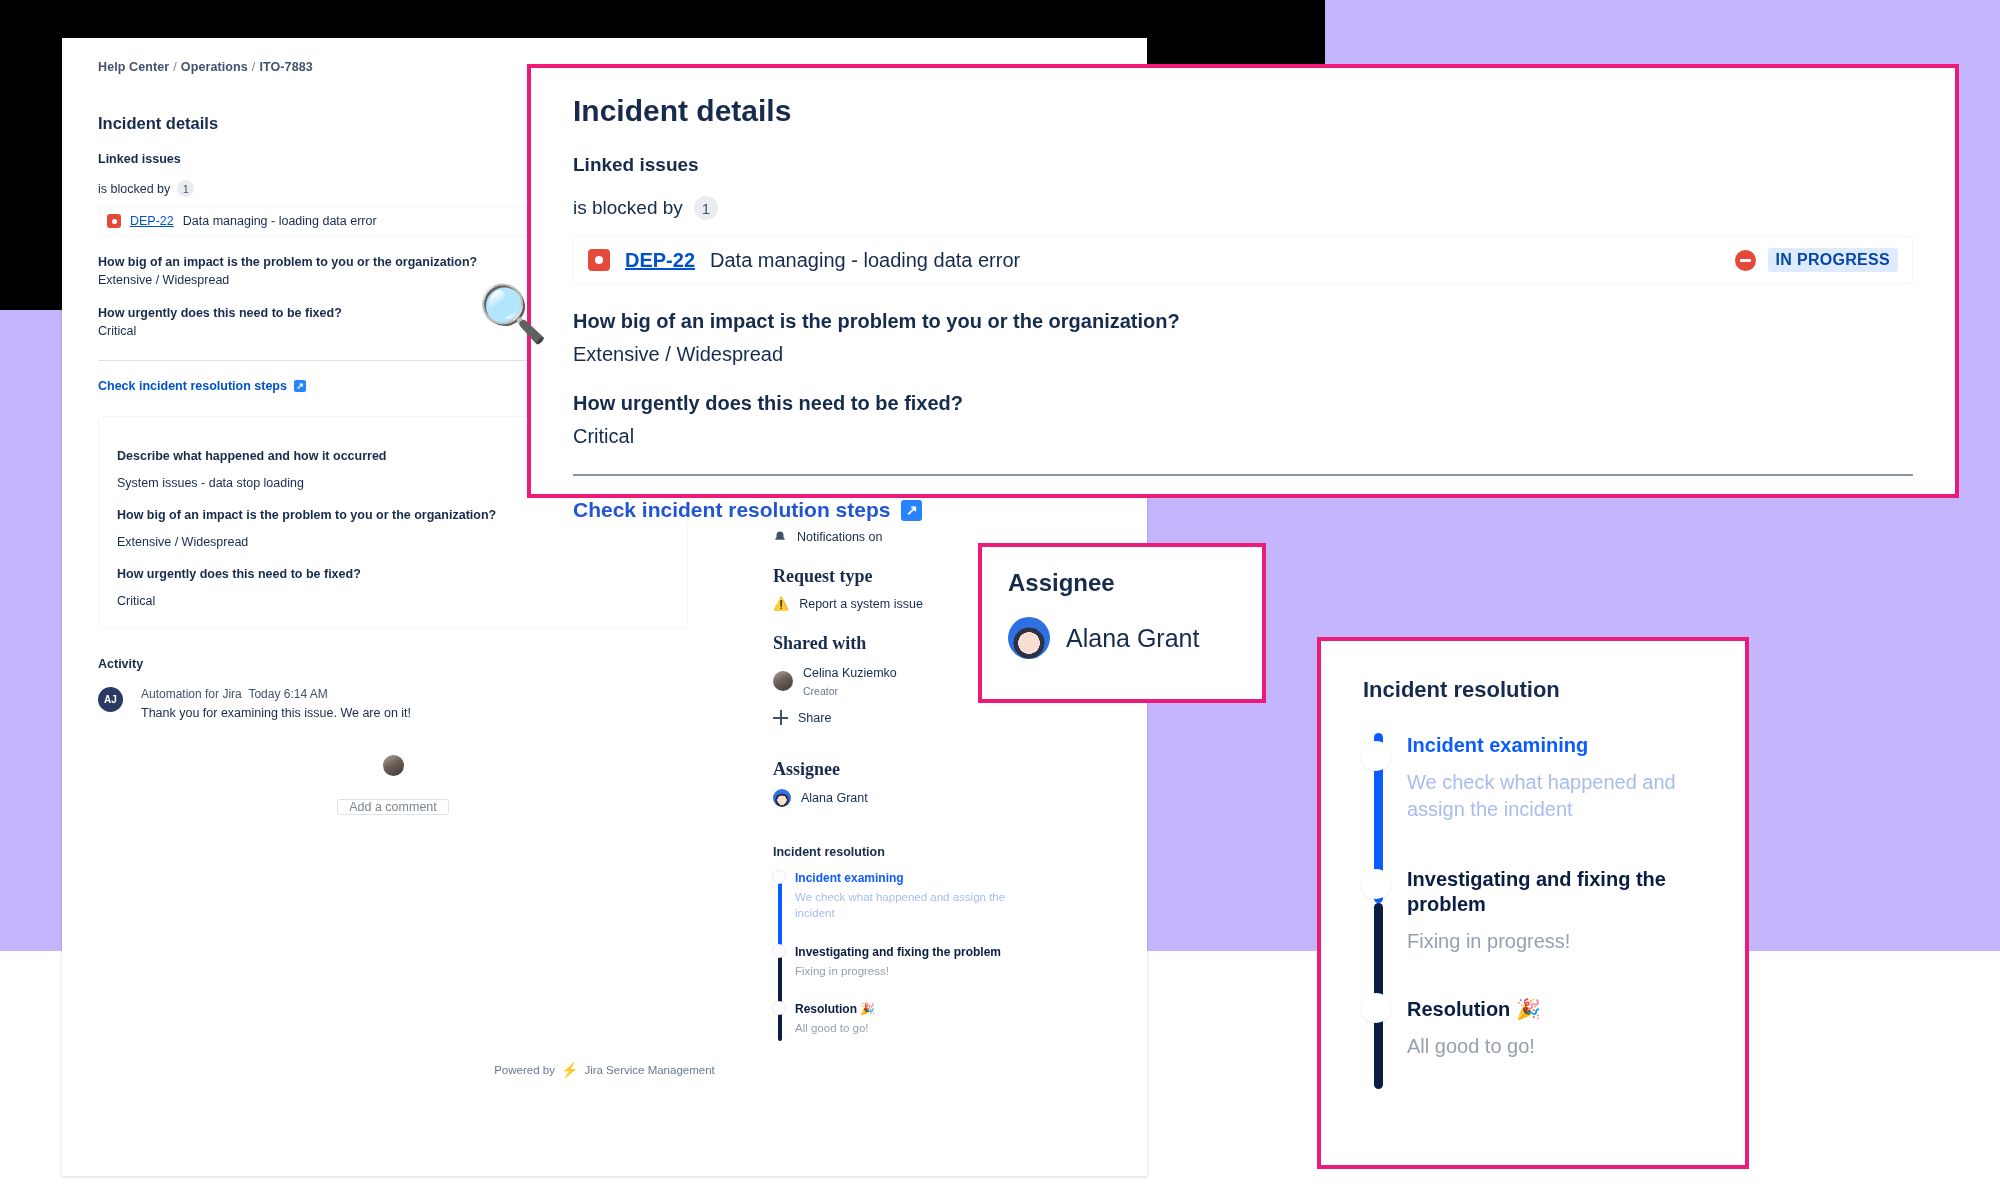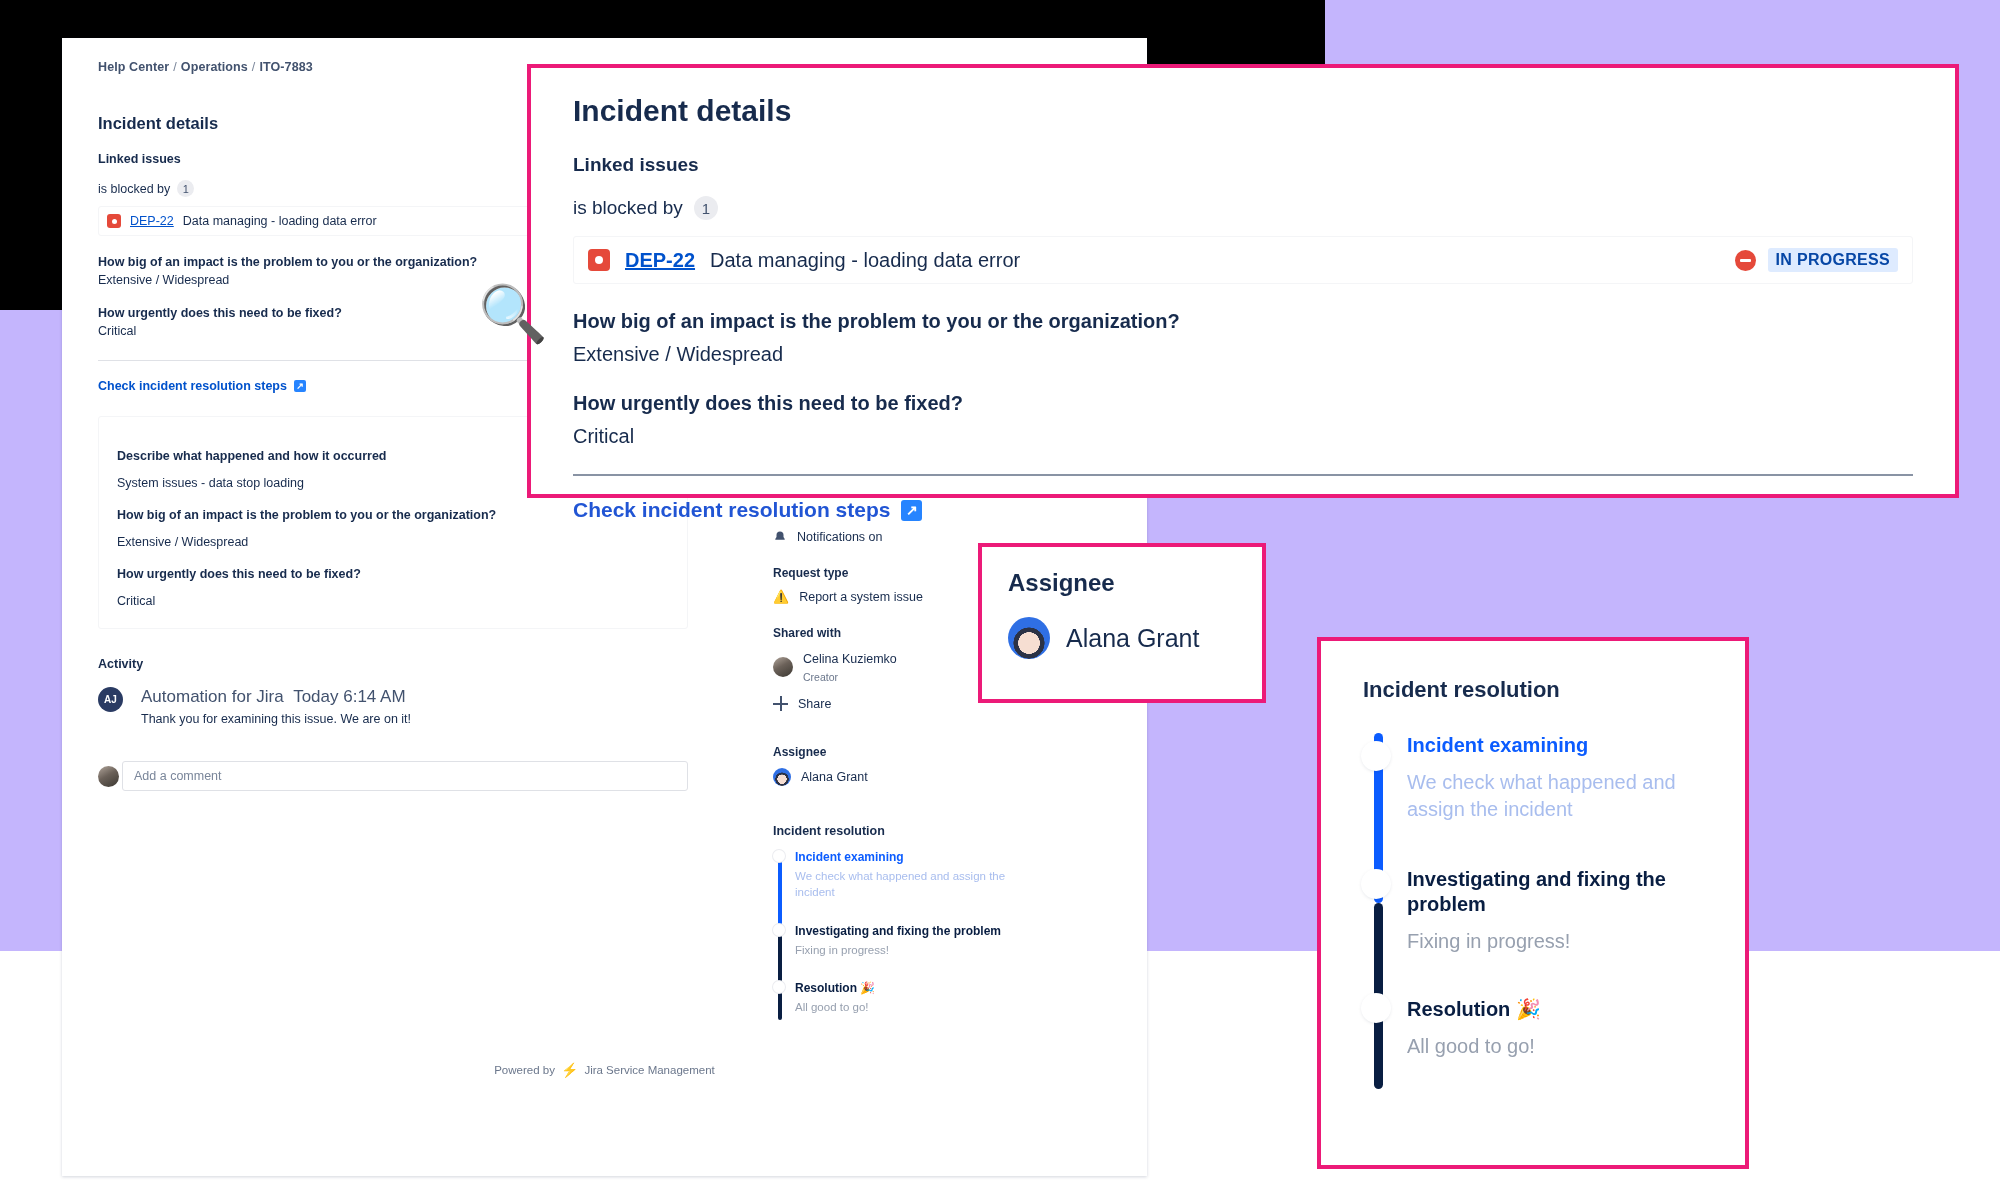--- a/index.html
+++ b/index.html
@@ -76,34 +76,34 @@
             background: linear-gradient(150deg,#b3a79d 0%,#6b6159 45%,#3b3731 100%); }
   .q { font-size: 12.5px; font-weight: 700; color: #172b4d; margin-top: 18px; }
   .a { font-size: 12.5px; color: #172b4d; margin-top: 13px; }
 
   .activity-h { font-size: 12.5px; font-weight: 700; color: #172b4d; margin-top: 28px; }
   .act-item { display: flex; gap: 18px; margin-top: 16px; }
   .act-av {
     width: 25px; height: 25px; border-radius: 50%; background: #2a3b63; color: #fff;
     font-size: 10px; font-weight: 700; display:flex; align-items:center; justify-content:center; flex:0 0 auto;
   }
-  .act-meta { font-size: 17px; color: #42526e; }
+  .act-meta { font-size: 12px; color: #42526e; }
   .act-body { font-size: 12.5px; color: #172b4d; margin-top: 5px; }
 
-  .comment-row { display: flex; align-items: center; gap: 3px; margin-top: 35px; }
+  .comment-row { display: flex; align-items: center; gap: 23px; margin-top: 35px; flex-direction: column; }
   .comment-box {
     flex: 1; height: 30px; border: 1px solid #dfe1e6; border-radius: 3px;
     display: flex; align-items: center; padding: 0 11px;
     font-size: 12.5px; color: #7a869a; background: #fff;
   }
 
   
   .notif { display: flex; align-items: center; gap: 10px; font-size: 12.5px; color: #172b4d; }
   .bell { width: 14px; height: 14px; color:#42526e; }
-  .side-label { font-size: 12px; font-weight: 700; color: #172b4d; margin-top: 22px; }
+  .side-label { font-size: 18px; font-weight: 700; color: #172b4d; margin-top: 22px; font-family: Liberation Serif, serif; }
   .side-row { display: flex; align-items: center; gap: 10px; margin-top: 9px; font-size: 12.5px; color: #172b4d; }
   .warn-ico { font-size: 13px; }
   .person { display:flex; align-items:center; gap:10px; margin-top: 9px; }
   .person .nm { font-size: 12.5px; color: #172b4d; line-height: 1.15; }
   .person .rl { font-size: 10.5px; color: #6b778c; }
   .plus-row { display:flex; align-items:center; gap:10px; margin-top: 11px; font-size: 12.5px; color:#172b4d; }
   .plus { width:15px; height:15px; position:relative; }
   .plus::before, .plus::after { content:""; position:absolute; background:#42526e; }
   .plus::before { left:0; top:6.5px; width:15px; height:2px; }
   .plus::after { top:0; left:6.5px; height:15px; width:2px; }

